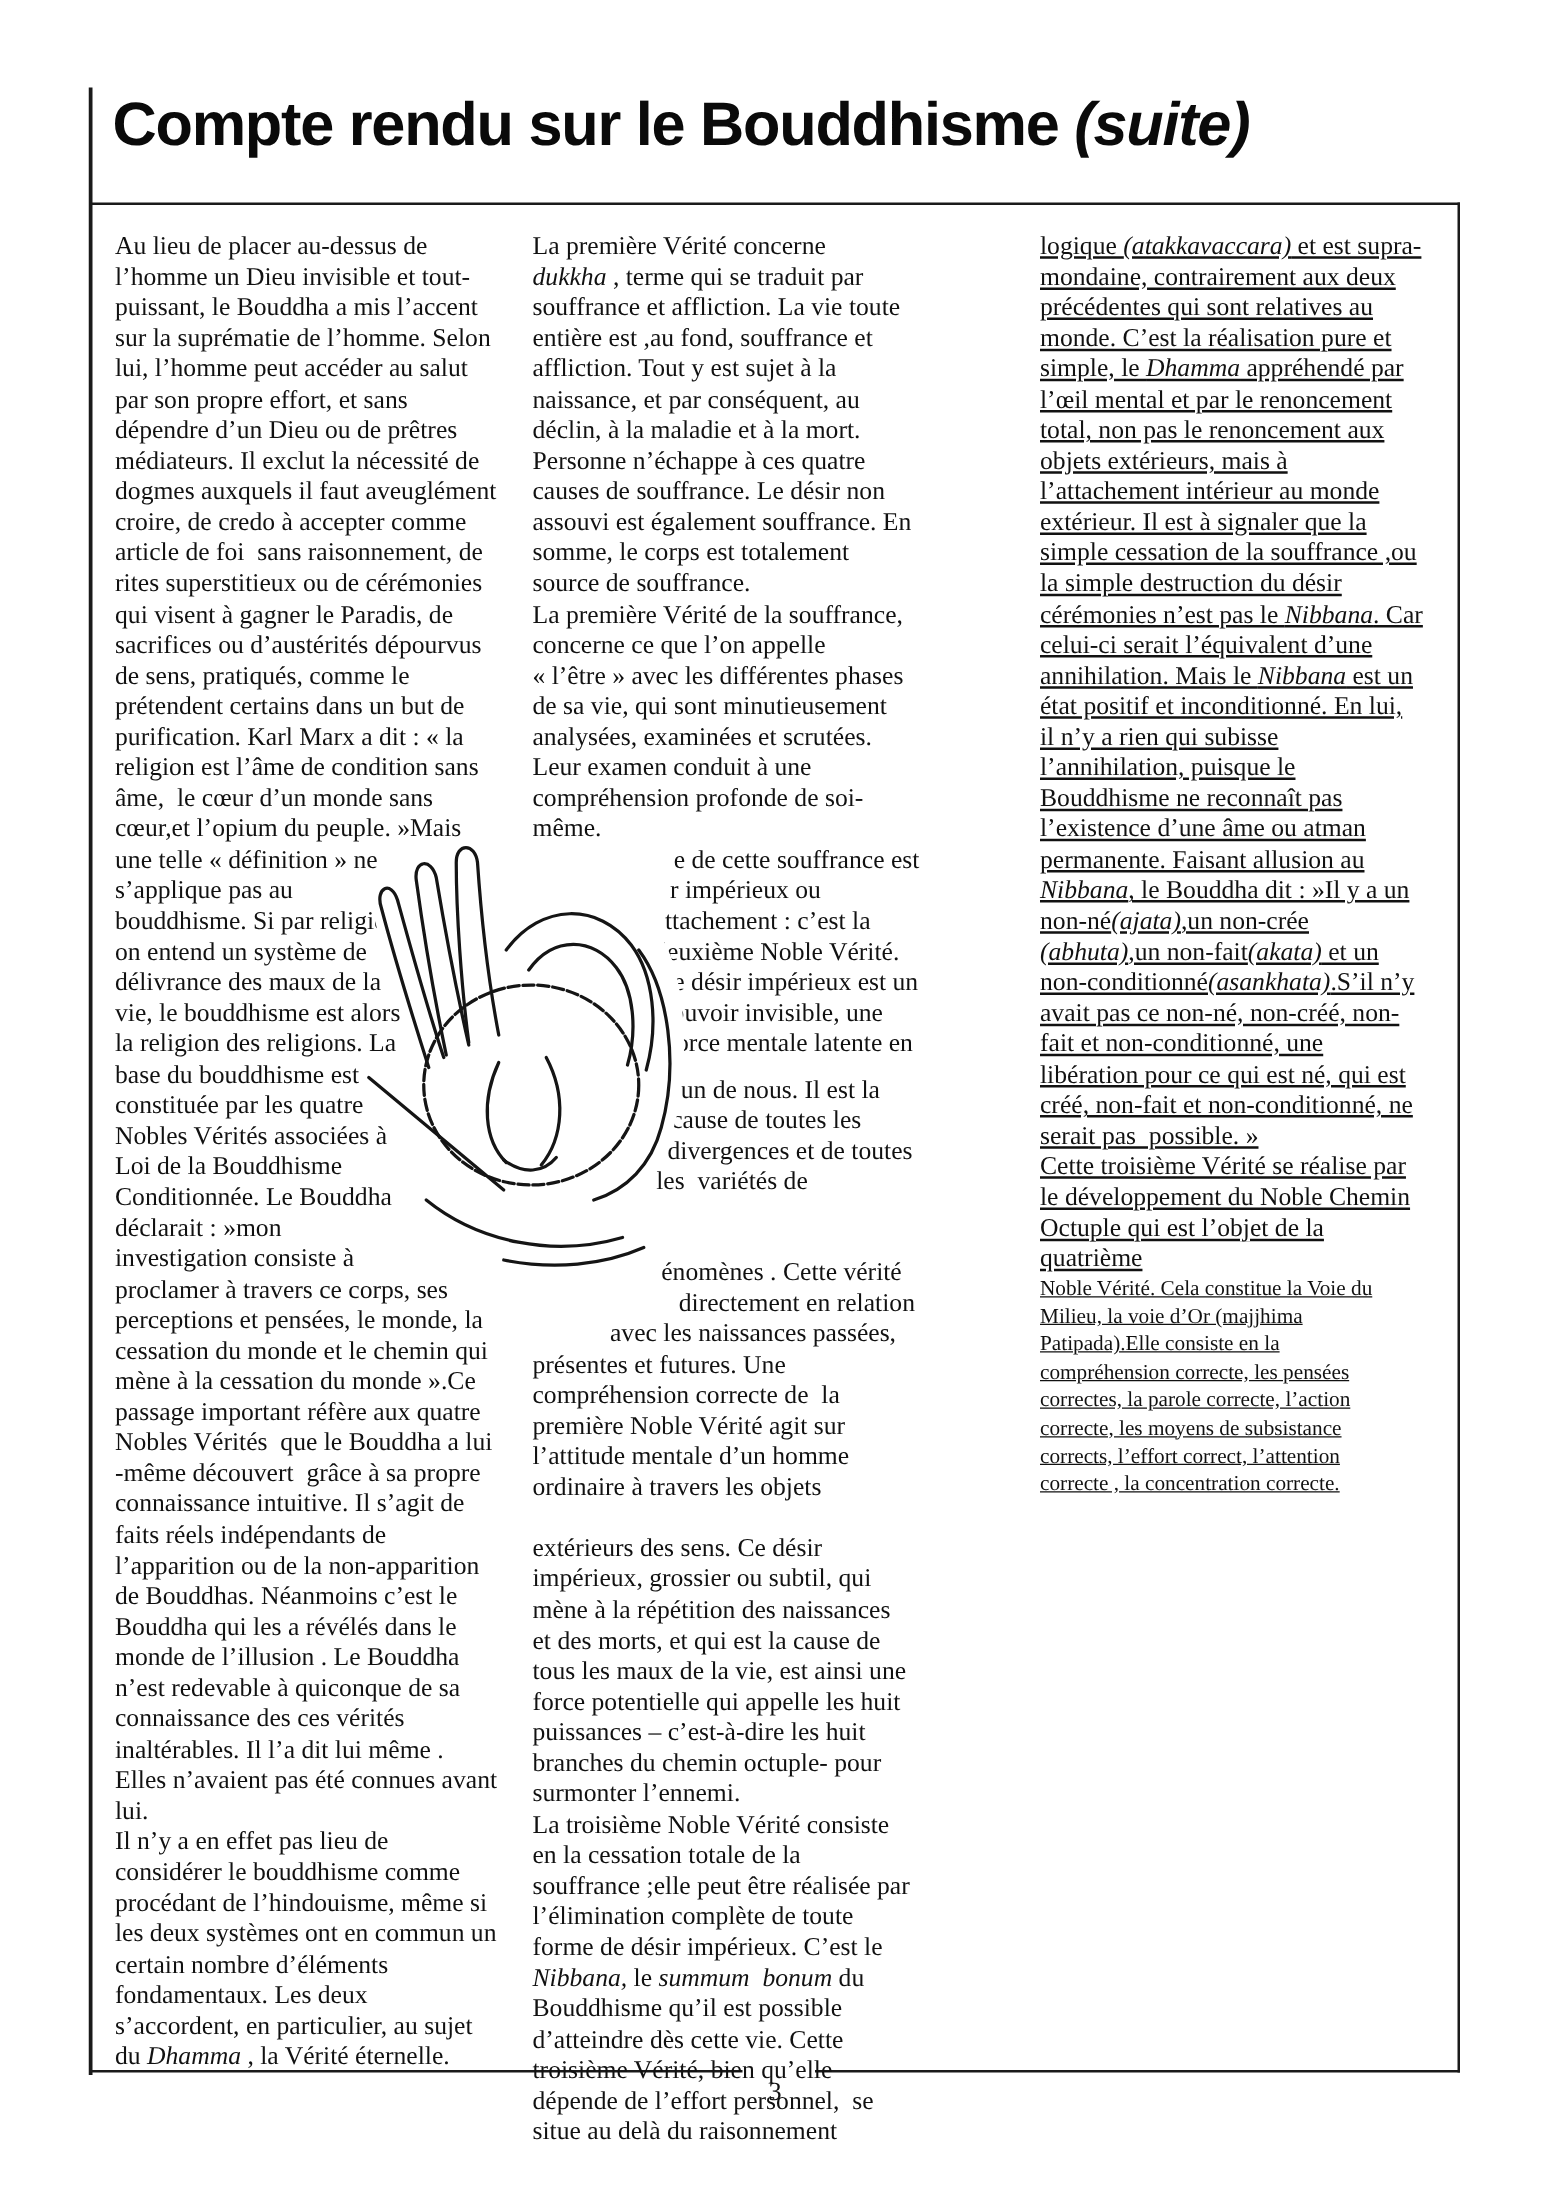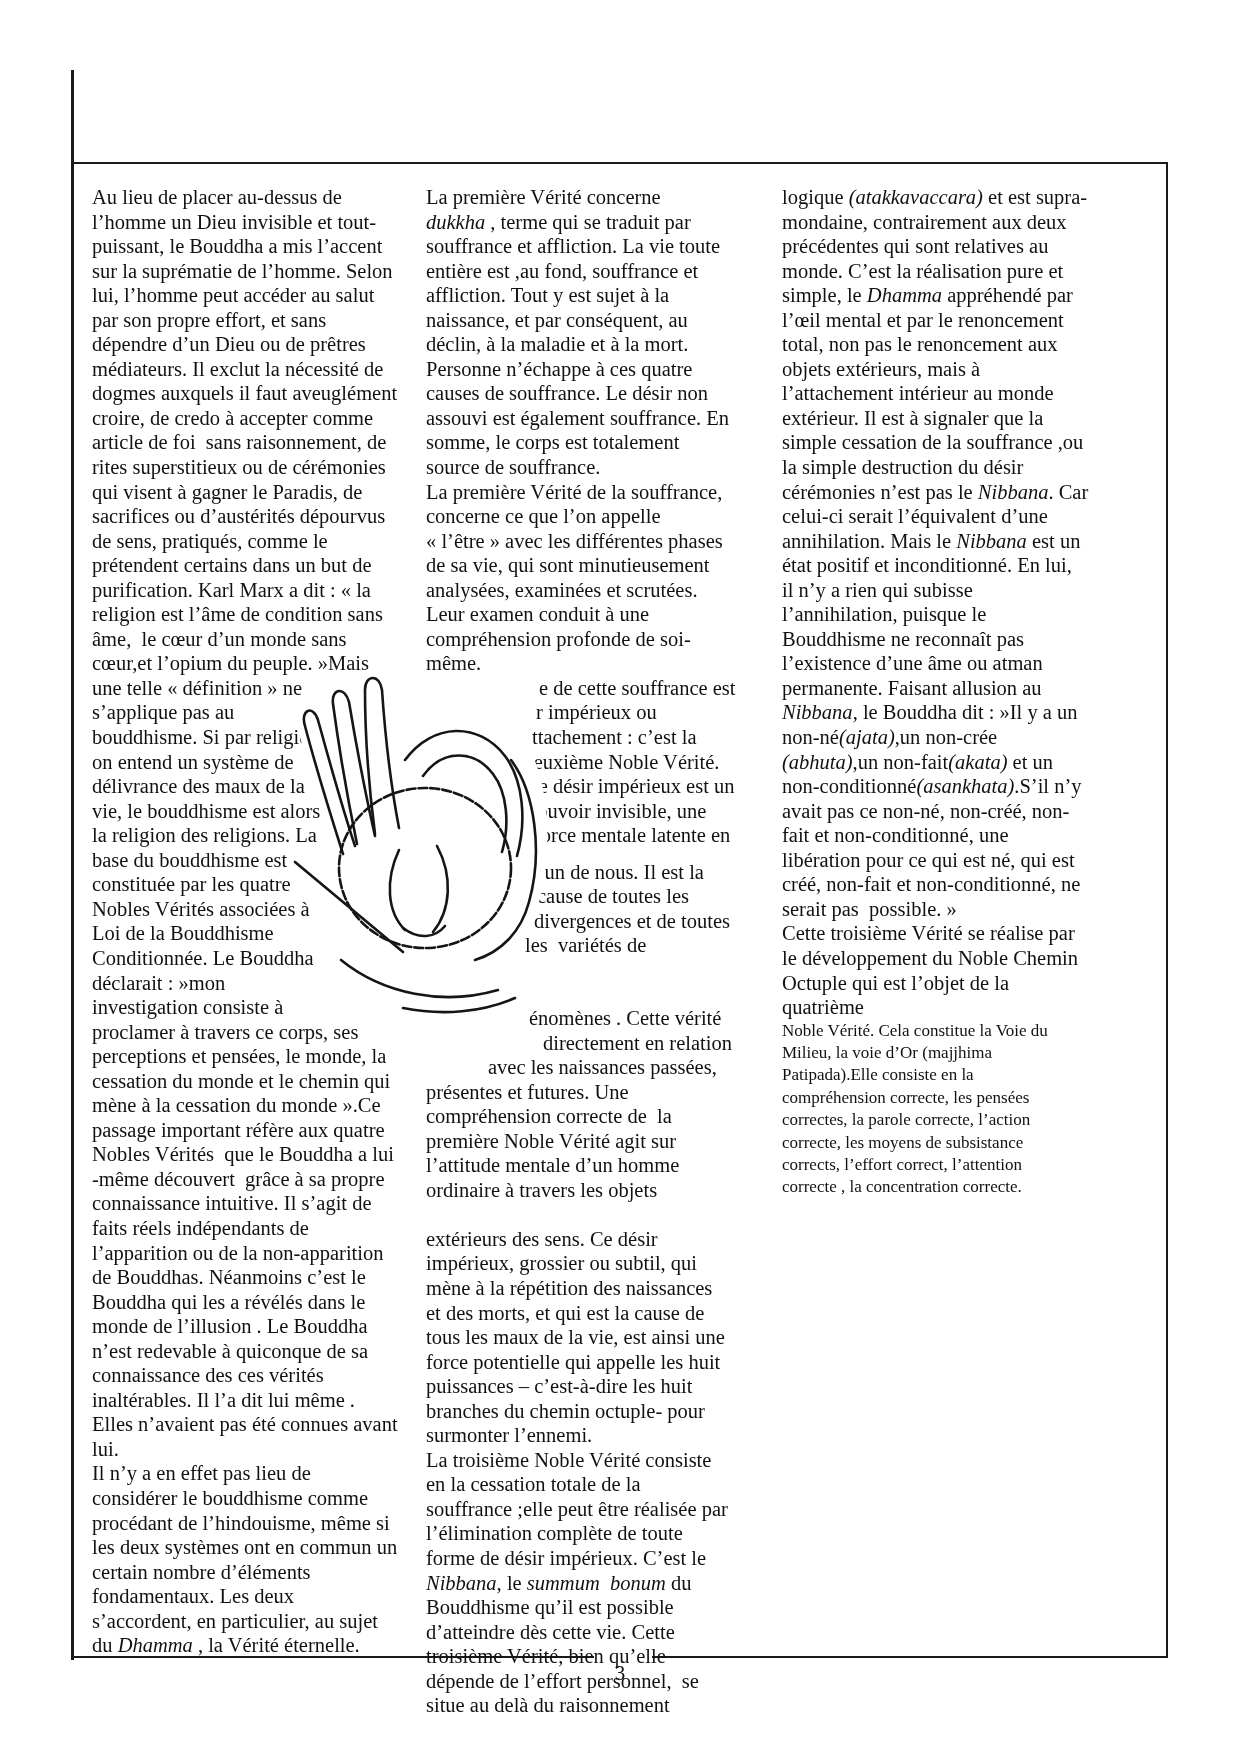--- a/index.html
+++ b/index.html
@@ -23,20 +23,21 @@
            font-size:21px;color:#111;}
   
   #hand{position:absolute;left:283px;top:664px;width:290px;height:360px;}
 </style>
 </head>
 <body>
 
 <div id="page">
 
   <div class="vrule" style="left:71px;top:70px;width:3px;height:1590px;"></div>
+  <div id="title"><span>Compte rendu sur le Bouddhisme </span><span class="it">(suite)</span></div>
 
   <div class="hrule" style="left:72px;top:162px;width:1096px;height:2px;"></div>
   <div class="vrule" style="left:1166px;top:162px;width:2px;height:1496px;"></div>
   <div class="hrule" style="left:72px;top:1656px;width:522px;height:2px;"></div>
   <div class="hrule" style="left:652px;top:1656px;width:516px;height:2px;"></div>
 
   <div class="col" style="left:92px;width:340px;">
       <div class="ln"><span>Au lieu de placer au-dessus de</span></div>
       <div class="ln"><span>l’homme un Dieu invisible et tout-</span></div>
       <div class="ln"><span>puissant, le Bouddha a mis l’accent</span></div>
@@ -153,21 +154,21 @@
       <div class="ln"><span>souffrance ;elle peut être réalisée par</span></div>
       <div class="ln"><span>l’élimination complète de toute</span></div>
       <div class="ln"><span>forme de désir impérieux. C’est le</span></div>
       <div class="ln"><i>Nibbana,</i><span> le </span><i>summum  bonum</i><span> du</span></div>
       <div class="ln"><span>Bouddhisme qu’il est possible</span></div>
       <div class="ln"><span>d’atteindre dès cette vie. Cette</span></div>
       <div class="ln"><span>troisième Vérité, bien qu’elle</span></div>
       <div class="ln"><span>dépende de l’effort personnel,  se</span></div>
       <div class="ln"><span>situe au delà du raisonnement</span></div>
     </div>
-  <div class="col" style="left:782px;width:350px;">
+  <div class="col" style="left:832px;width:350px;text-decoration:underline;">
       <div class="ln"><span>logique </span><i>(atakkavaccara)</i><span> et est supra-</span></div>
       <div class="ln"><span>mondaine, contrairement aux deux</span></div>
       <div class="ln"><span>précédentes qui sont relatives au</span></div>
       <div class="ln"><span>monde. C’est la réalisation pure et</span></div>
       <div class="ln"><span>simple, le </span><i>Dhamma</i><span> appréhendé par</span></div>
       <div class="ln"><span>l’œil mental et par le renoncement</span></div>
       <div class="ln"><span>total, non pas le renoncement aux</span></div>
       <div class="ln"><span>objets extérieurs, mais à</span></div>
       <div class="ln"><span>l’attachement intérieur au monde</span></div>
       <div class="ln"><span>extérieur. Il est à signaler que la</span></div>

